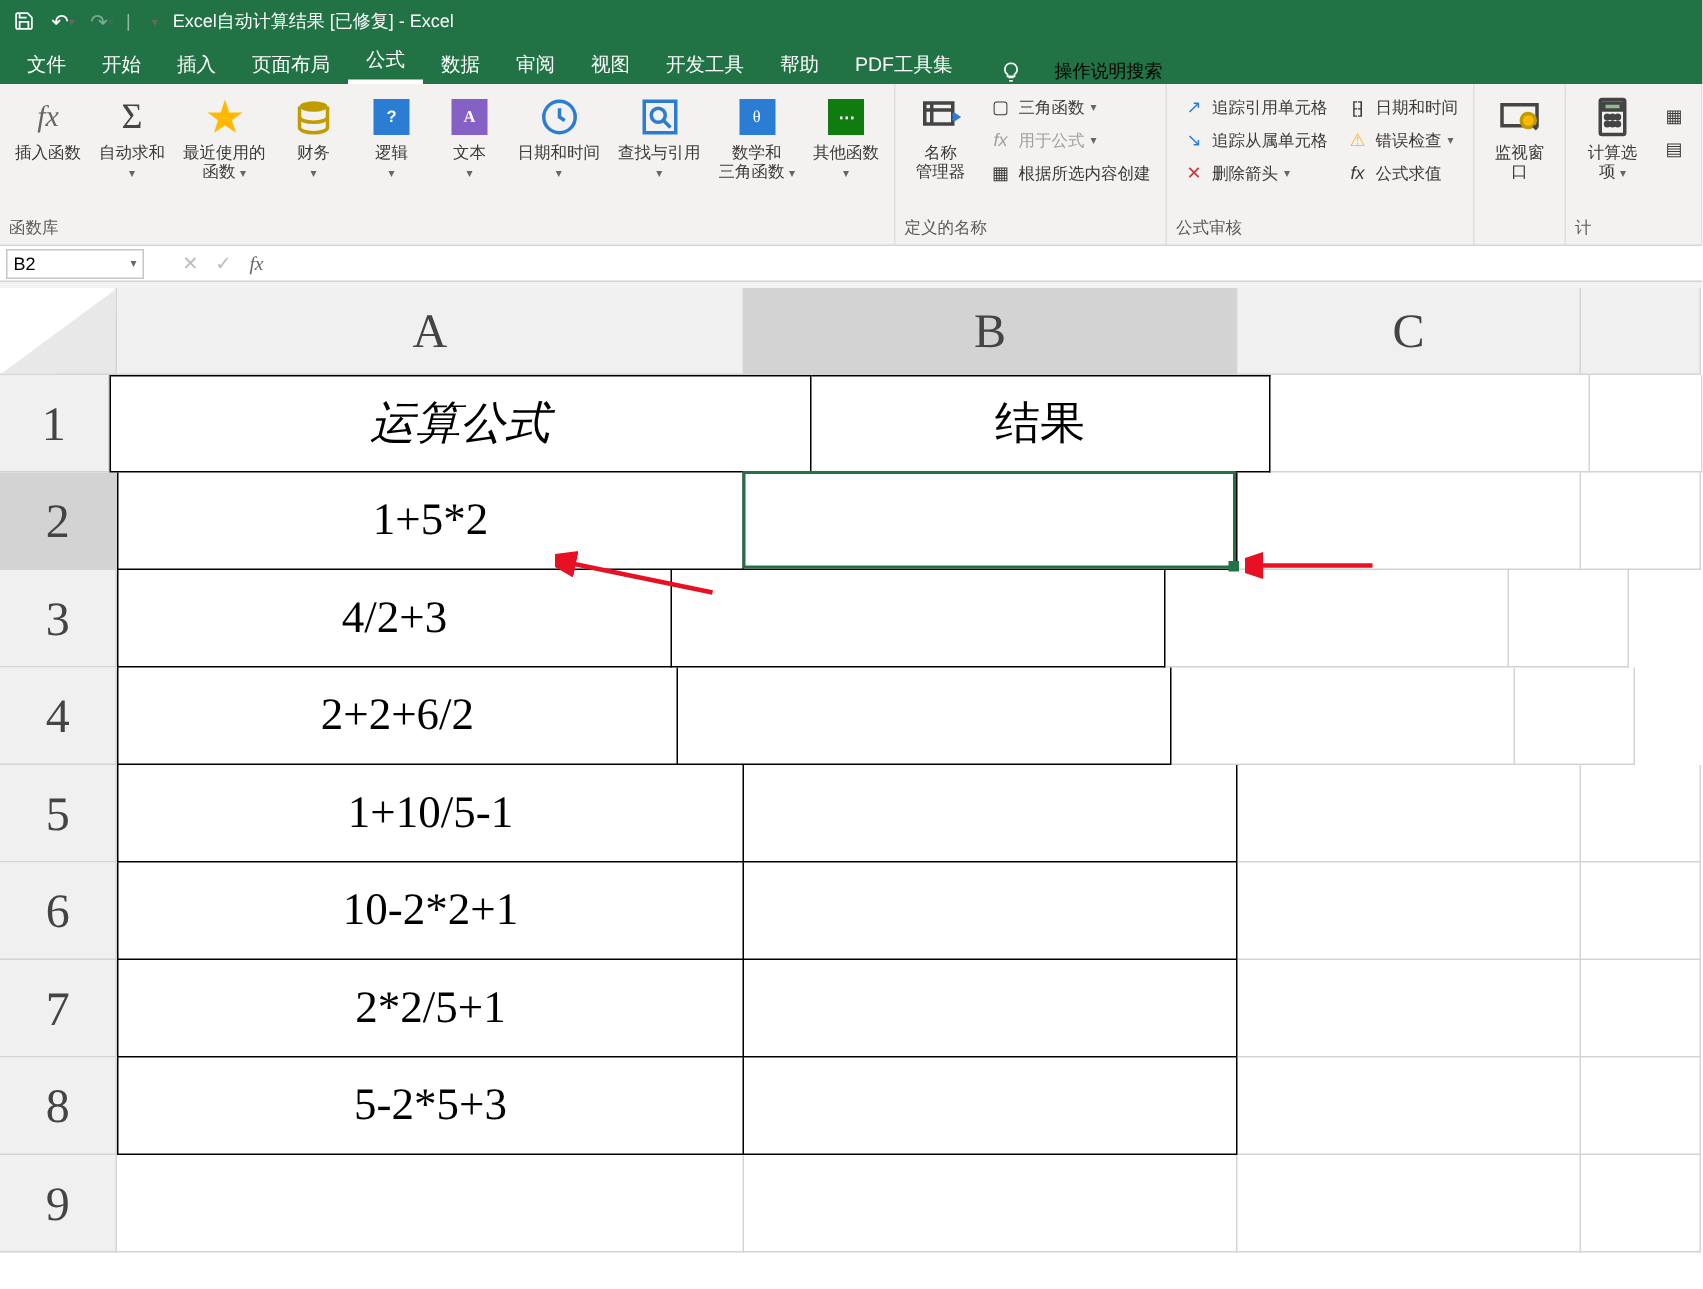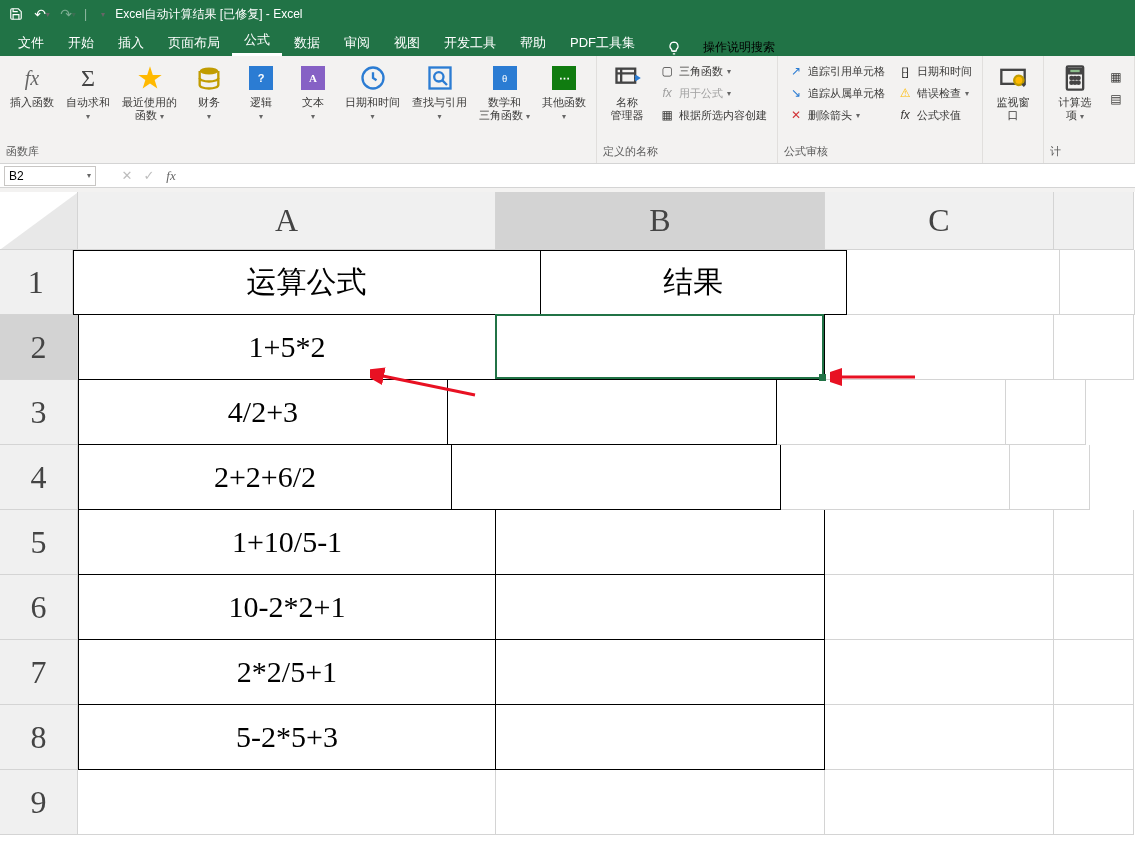--- a/index.html
+++ b/index.html
@@ -311,21 +311,21 @@
 <div class="grid-wrap" id="grid" style="position: relative;">
     <div class="row">
       <div class="corner"></div>
       <div class="colhdr" style="width: 418px;">A</div>
       <div class="colhdr sel" style="width: 329px;">B</div>
       <div class="colhdr" style="width: 229px;">C</div>
       <div class="colhdr" style="width: 80px;"></div>
     </div>
     <div class="row">
       <div class="rowhdr" style="height: 65px;">1</div>
-      <div class="cell" style="width: 502px; height: 65px; border-width: 1px; border-style: solid; border-color: rgb(0, 0, 0);">运算公式</div>
+      <div class="cell" style="width: 502px; height: 65px; border-width: 1px; border-style: solid; border-color: rgb(0, 0, 0); font-style: italic;">运算公式</div>
       <div class="cell" style="width: 329px; height: 65px; border-right: 1px solid rgb(0, 0, 0); border-bottom: 1px solid rgb(0, 0, 0); border-top: 1px solid rgb(0, 0, 0);">结果</div>
       <div class="cell" style="width: 229px; height: 65px;"></div>
       <div class="cell" style="width: 80px; height: 65px;"></div>
     </div>
     <div class="row">
       <div class="rowhdr sel" style="height: 65px;">2</div>
       <div class="cell" style="width: 418px; height: 65px; border-right: 1px solid rgb(0, 0, 0); border-bottom: 1px solid rgb(0, 0, 0); border-left: 1px solid rgb(0, 0, 0);">1+5*2</div>
       <div class="cell" style="width: 329px; height: 65px; border-right: 1px solid rgb(0, 0, 0); border-bottom: 1px solid rgb(0, 0, 0);"></div>
       <div class="cell" style="width: 229px; height: 65px;"></div>
       <div class="cell" style="width: 80px; height: 65px;"></div>

